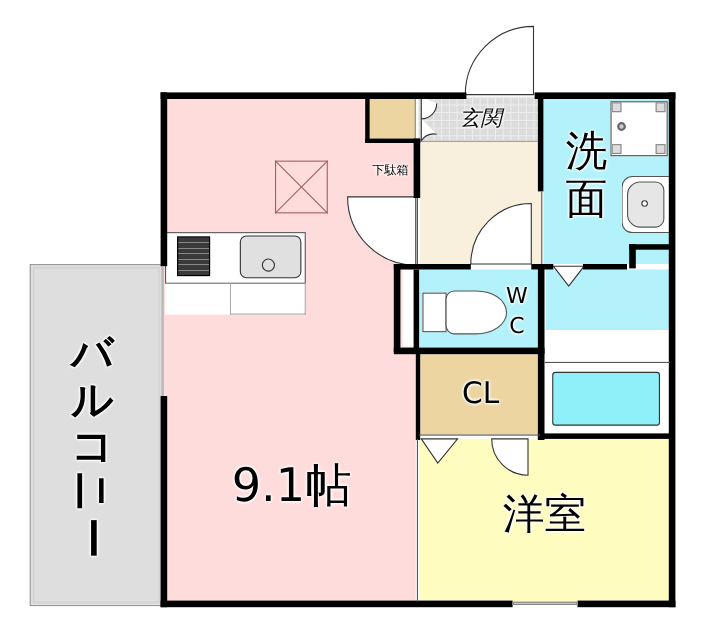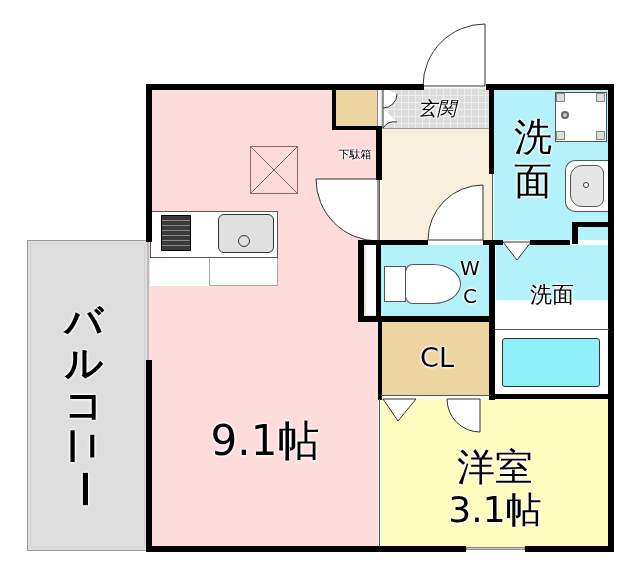--- a/index.html
+++ b/index.html
@@ -57,30 +57,28 @@
 
   <div class="abs" style="left:380px;top:245px;width:111px;height:72px;background:#b3f2fa;"></div>
   <div class="abs" style="left:384px;top:266px;width:22px;height:36px;background:#fff;border:1px solid #555;"></div>
   <div class="abs" style="left:405px;top:264px;width:56px;height:40px;background:#fff;border:1px solid #555;border-radius:8px 50% 50% 8px / 8px 50% 50% 8px;"></div>
   <div class="label" style="left:456px;top:258px;width:28px;font-size:20px;">W</div>
   <div class="label" style="left:456px;top:286px;width:28px;font-size:20px;">C</div>
 
   <div class="abs" style="left:366px;top:245px;width:12px;height:70px;background:#fff;"></div>
 
   <div class="abs" style="left:496px;top:245px;width:114px;height:55px;background:#b3f2fa;"></div>
-  <div class="label" style="left:510px;top:284px;width:84px;font-size:22px;">洗面</div>
   <div class="abs" style="left:496px;top:330px;width:114px;height:64px;background:#fff;"></div>
   <div class="abs" style="left:502px;top:338px;width:98px;height:49px;background:#8ff0fa;border:1px solid #333;border-radius:3px;"></div>
 
   <div class="abs" style="left:382px;top:322px;width:110px;height:73px;background:#ecd5a0;"></div>
   <div class="label" style="left:395px;top:344px;width:84px;font-size:27px;">CL</div>
 
   <div class="abs" style="left:381px;top:399px;width:230px;height:150px;background:#fffcc0;"></div>
   <div class="label" style="left:430px;top:448px;width:130px;font-size:38px;">洋室</div>
-  <div class="label" style="left:420px;top:492px;width:150px;font-size:36px;">3.1帖</div>
 
   <div class="label" style="left:190px;top:420px;width:150px;font-size:42px;">9.1帖</div>
 
   <div class="abs" style="left:150px;top:211px;width:128px;height:47px;background:#fff;border:1px solid #555;"></div>
   <div class="abs" style="left:161px;top:215px;width:30px;height:36px;background:#3a3a3a;border:1px solid #000;
               background-image:repeating-linear-gradient(0deg,#3a3a3a 0 4px,#888 4px 5px);"></div>
   <div class="abs" style="left:218px;top:214px;width:56px;height:39px;background:#e0e0e0;border:1.5px solid #333;border-radius:6px;"></div>
   <div class="abs" style="left:238px;top:235px;width:12px;height:12px;border-radius:50%;border:1px solid #333;background:#e0e0e0;"></div>
 
   <div class="abs" style="left:209px;top:258px;width:69px;height:28px;background:#fff;border:1px solid #aaa;border-top:none;"></div>

